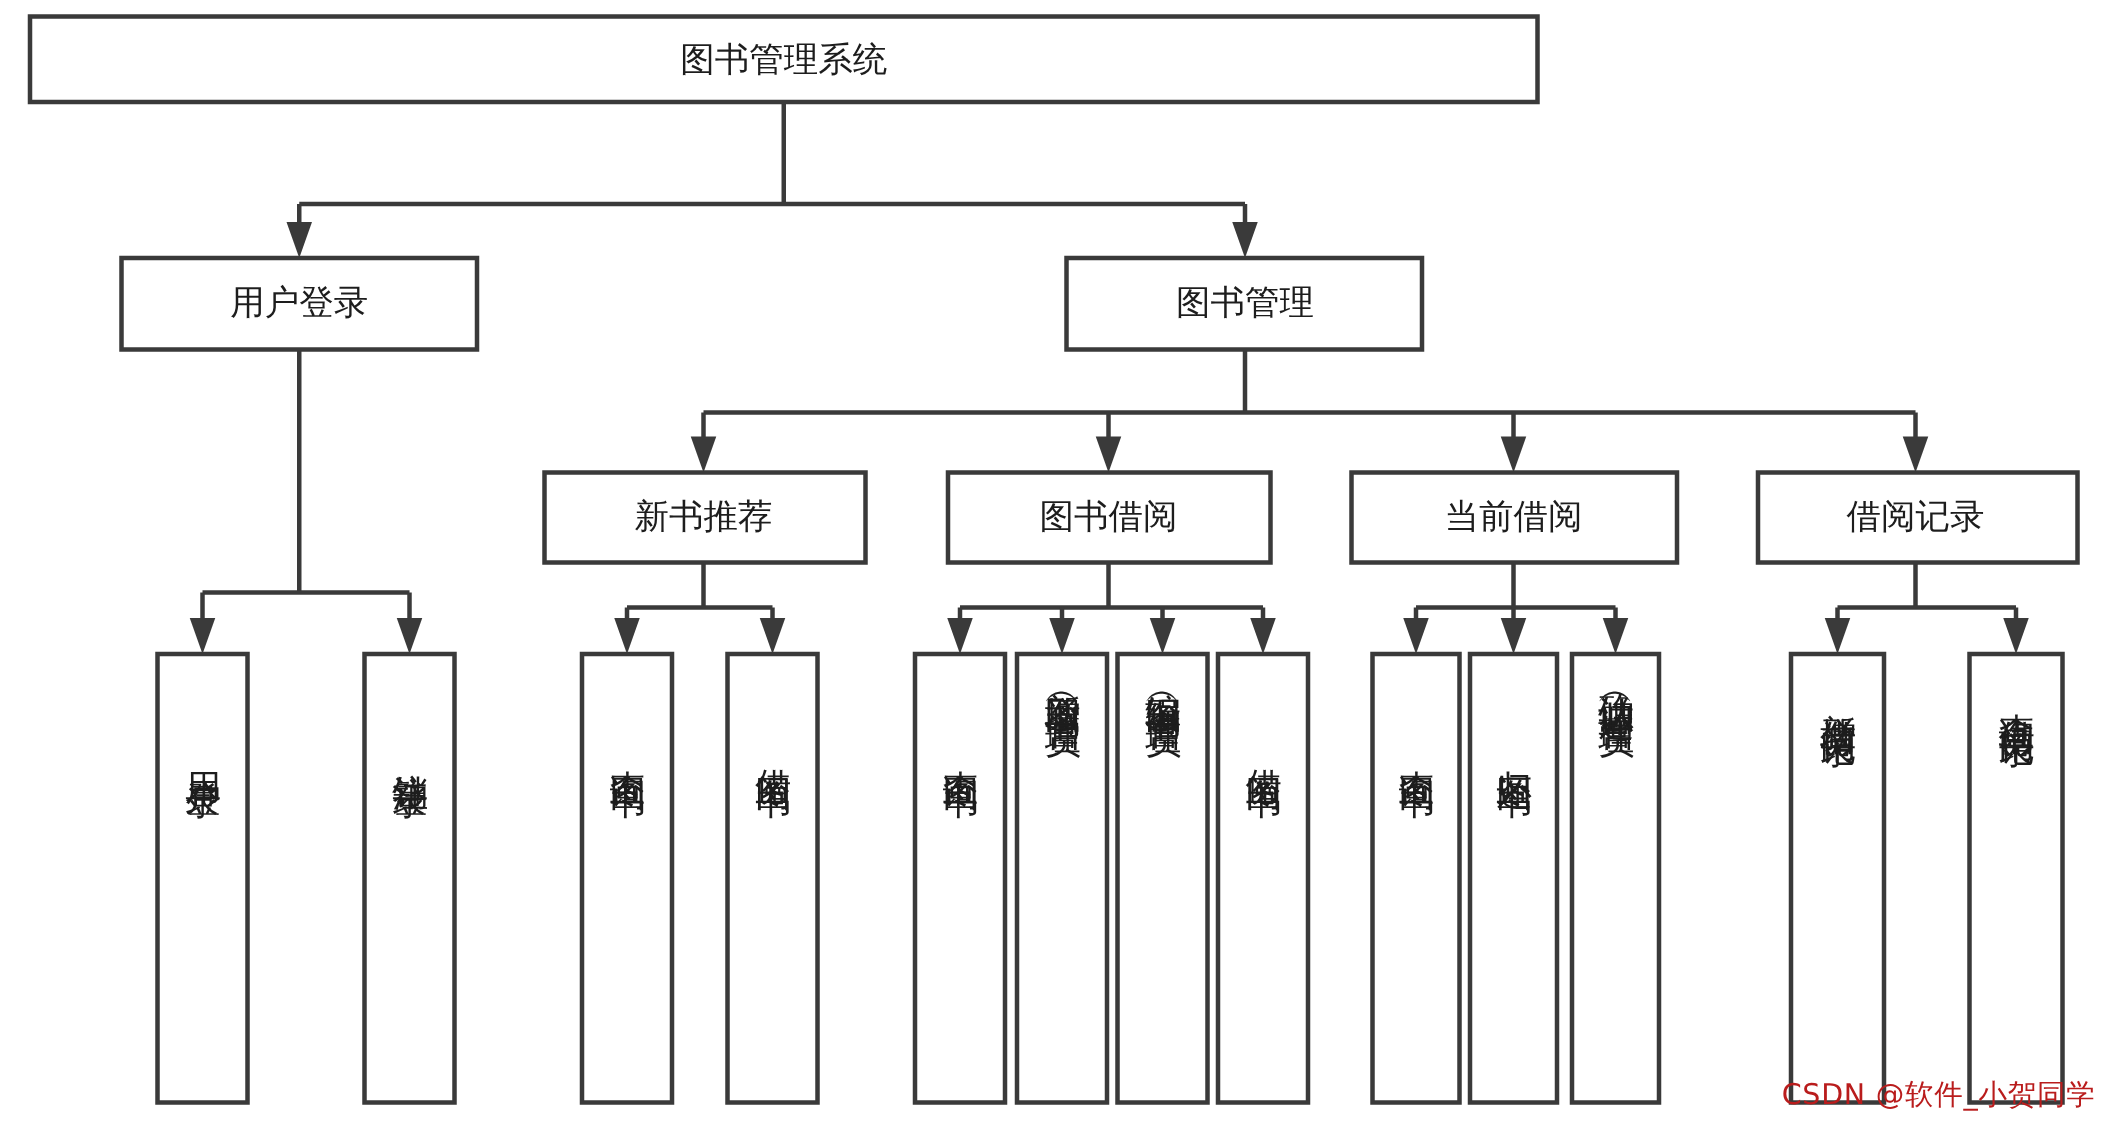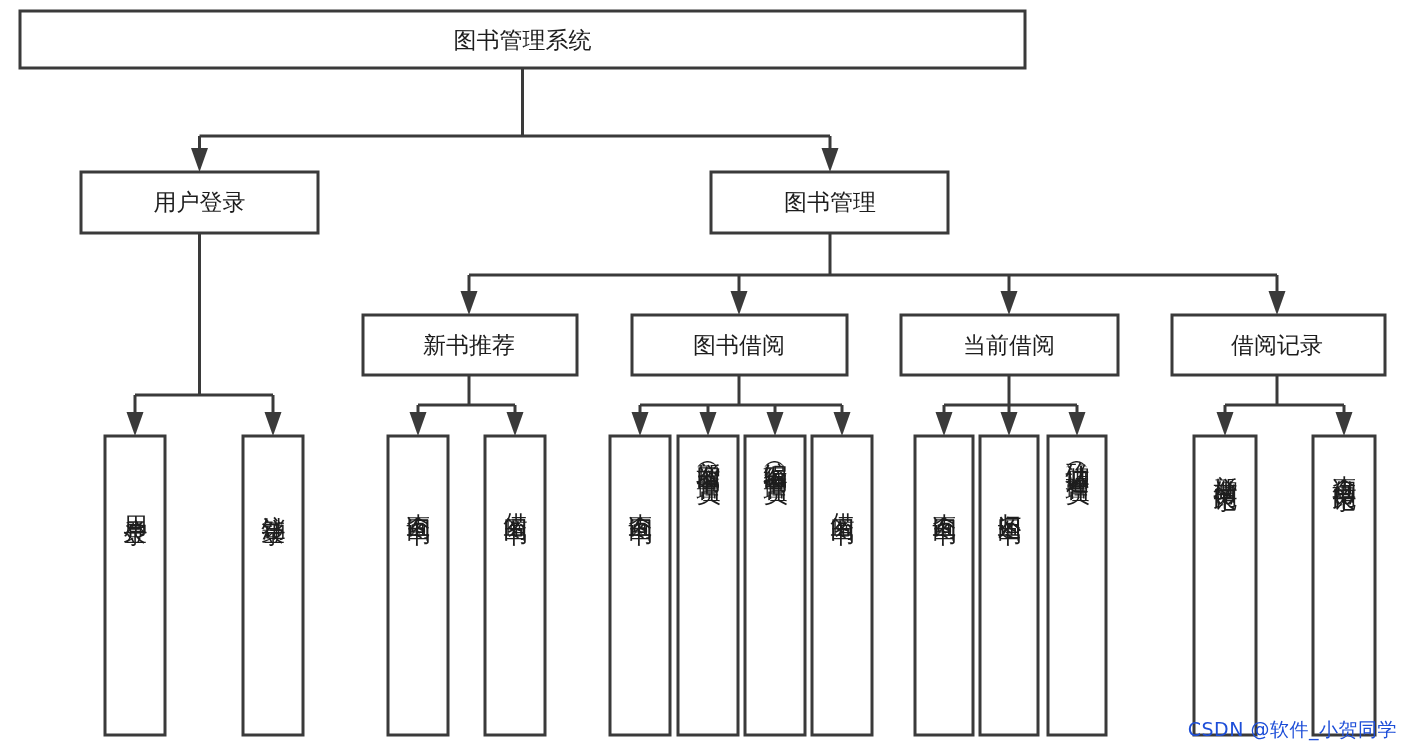--- a/index.html
+++ b/index.html
@@ -65,21 +65,21 @@
     color: #1d1d1d;
     white-space: nowrap;
     text-align: start;
   }
   .watermark {
     position: absolute;
     right: 8px;
     bottom: 4px;
     font-family: "DejaVu Sans", "Liberation Sans", sans-serif;
     font-size: 19px;
-    color: #1d4ed8;
+    color: #b91c1c;
     letter-spacing: 0.5px;
     white-space: nowrap;
     pointer-events: none;
   }
 </style>
 </head>
 <body>
 
 <div id="diagram-root">
 

